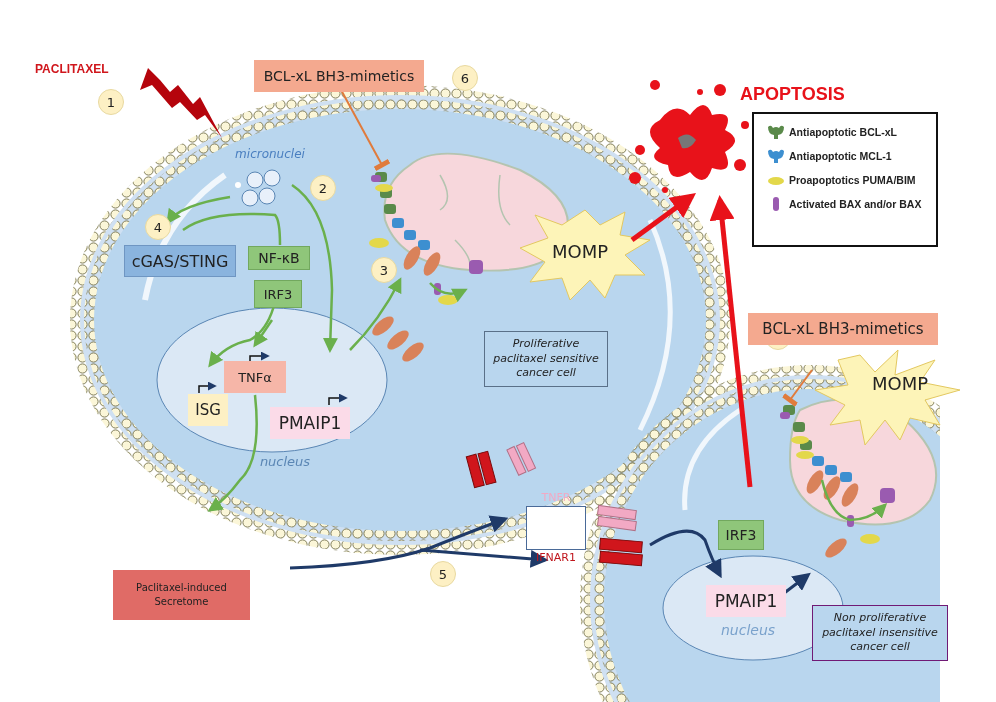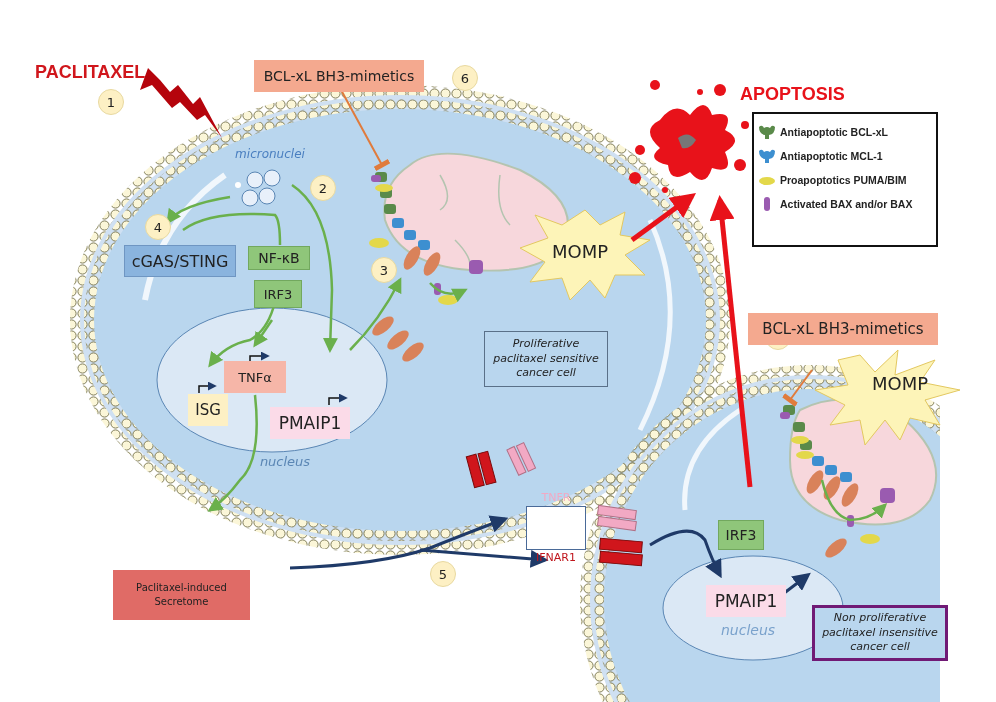--- a/index.html
+++ b/index.html
@@ -1,21 +1,21 @@
 <!DOCTYPE html>
 <html><head>
 <meta charset="utf-8">
 <style>
   html, body { margin: 0; padding: 0; background: #ffffff; }
   body { width: 996px; height: 702px; position: relative; overflow: hidden; font-family: "Liberation Sans", sans-serif; }
   #diagram { position: absolute; left: 0; top: 0; }
   .lbl { position: absolute; display: flex; align-items: center; justify-content: center; text-align: center; box-sizing: border-box; color: #222; font-family: "DejaVu Sans", sans-serif; }
   .badge { position: absolute; width: 24px; height: 24px; border-radius: 50%; background: #fdf0c4; border: 1px solid #e8d9a0; display: flex; align-items: center; justify-content: center; font-size: 13px; color: #222; font-family: "DejaVu Sans", sans-serif; }
   .italic { font-style: italic; }
-  .legend { position: absolute; left: 752px; top: 112px; width: 186px; height: 135px; border: 2px solid #111; background: #fff; box-sizing: border-box; padding: 6px 4px; }
+  .legend { position: absolute; left: 752px; top: 112px; width: 186px; height: 135px; border: 2px solid #111; background: #fff; box-sizing: border-box; padding: 6px 13px; }
   .leg-row { display: flex; align-items: center; height: 24px; font-size: 10.5px; font-weight: bold; color: #222; font-family: "Liberation Sans", sans-serif; }
   .leg-ico { width: 18px; height: 16px; margin-right: 4px; flex: none; }
 </style>
 </head>
 <body>
 
 <svg id="diagram" width="996" height="702" viewBox="0 0 996 702">
   <defs>
     <pattern id="lipid" width="11" height="11" patternUnits="userSpaceOnUse">
       <circle cx="5.5" cy="5.5" r="4.6" fill="#fbf6d8" stroke="#7d7a55" stroke-width="1"></circle>
@@ -189,21 +189,21 @@
     <circle cx="635" cy="178" r="6" fill="#e8121a"></circle>
     <circle cx="700" cy="92" r="3" fill="#e8121a"></circle>
     <circle cx="665" cy="190" r="3" fill="#e8121a"></circle>
   </g>
   <g stroke="#e8121a" stroke-width="5" fill="none">
     <path d="M632,240 L692,196" marker-end="url(#arrRed)"></path>
     <path d="M750,487 L720,200" marker-end="url(#arrRed)"></path>
   </g>
 </svg>
 
-<div class="lbl" style="left:35px;top:62px;font-size:18px;font-weight:bold;color:#d0161c;font-family:'Liberation Sans',sans-serif;">PACLITAXEL</div>
+<div class="lbl" style="left:35px;top:62px;font-size:12px;font-weight:bold;color:#d0161c;font-family:'Liberation Sans',sans-serif;">PACLITAXEL</div>
 <div class="lbl" style="left:740px;top:84px;font-size:18px;font-weight:bold;color:#e8121a;font-family:'Liberation Sans',sans-serif;">APOPTOSIS</div>
 
 <div class="badge" style="left:98px;top:89px;">1</div>
 <div class="badge" style="left:310px;top:175px;">2</div>
 <div class="badge" style="left:371px;top:257px;">3</div>
 <div class="badge" style="left:145px;top:214px;">4</div>
 <div class="badge" style="left:430px;top:561px;">5</div>
 <div class="badge" style="left:452px;top:65px;">6</div>
 <div class="badge" style="left:765px;top:324px;">6</div>
 
@@ -232,21 +232,21 @@
 
 <div class="lbl" style="left:526px;top:506px;width:60px;height:44px;border:1px solid #4a6a98;background:#fff;font-size:11px;flex-direction:column;line-height:1.5;">
   <span style="color:#f2a9c4;">TNFR</span>
   <span style="color:#c0161c;margin-top:43px;">IFNAR1</span>
 </div>
 
 <div class="lbl" style="left:718px;top:520px;width:46px;height:30px;background:#8fc67a;border:1px solid #72a85e;font-size:14px;">IRF3</div>
 <div class="lbl" style="left:706px;top:585px;width:80px;height:32px;background:#fbdbe8;font-size:17px;">PMAIP1</div>
 <div class="lbl italic" style="left:718px;top:620px;width:60px;height:20px;font-size:14px;color:#7aa2cc;">nucleus</div>
 <div class="lbl" style="left:862px;top:370px;width:76px;height:26px;font-size:18px;">MOMP</div>
-<div class="lbl italic" style="left:812px;top:605px;width:136px;height:56px;border:3px solid #701a75;background:#b9d6ee;font-size:11px;flex-direction:column;line-height:1.35;">
+<div class="lbl italic" style="left:812px;top:605px;width:136px;height:56px;border:1px solid #701a75;background:#b9d6ee;font-size:11px;flex-direction:column;line-height:1.35;">
   <span>Non proliferative</span>
   <span>paclitaxel insensitive</span>
   <span>cancer cell</span>
 </div>
 
 <div class="legend">
   <div class="leg-row">
     <svg class="leg-ico" viewBox="0 0 18 16">
         <path d="M1,3 Q4,0 6,4 Q9,2 12,4 Q14,0 17,3 Q17,10 11,11 L11,15 L7,15 L7,11 Q1,10 1,3 z" fill="#5a8a4a"></path>
       </svg>

